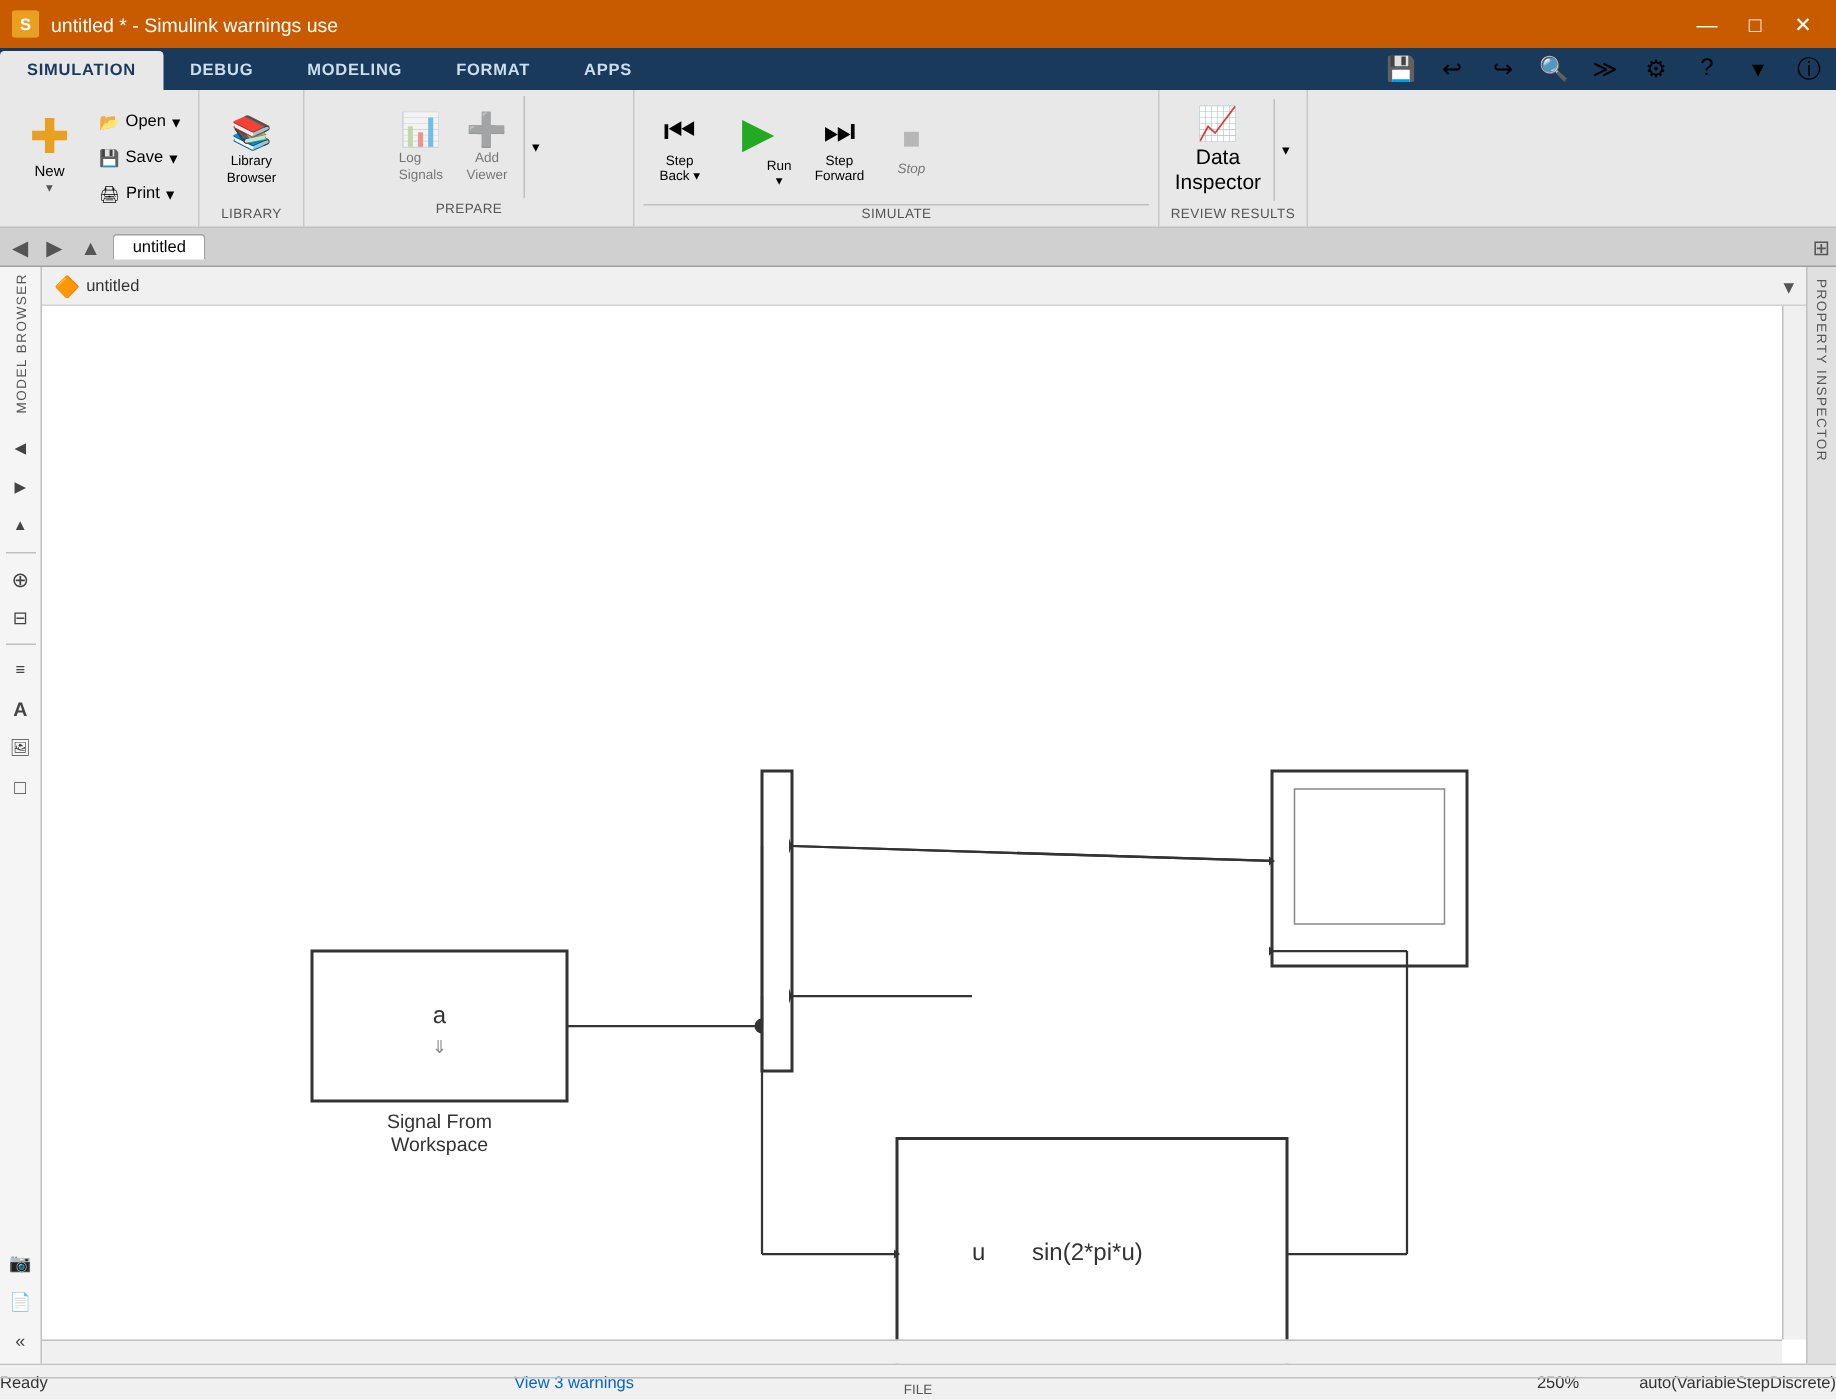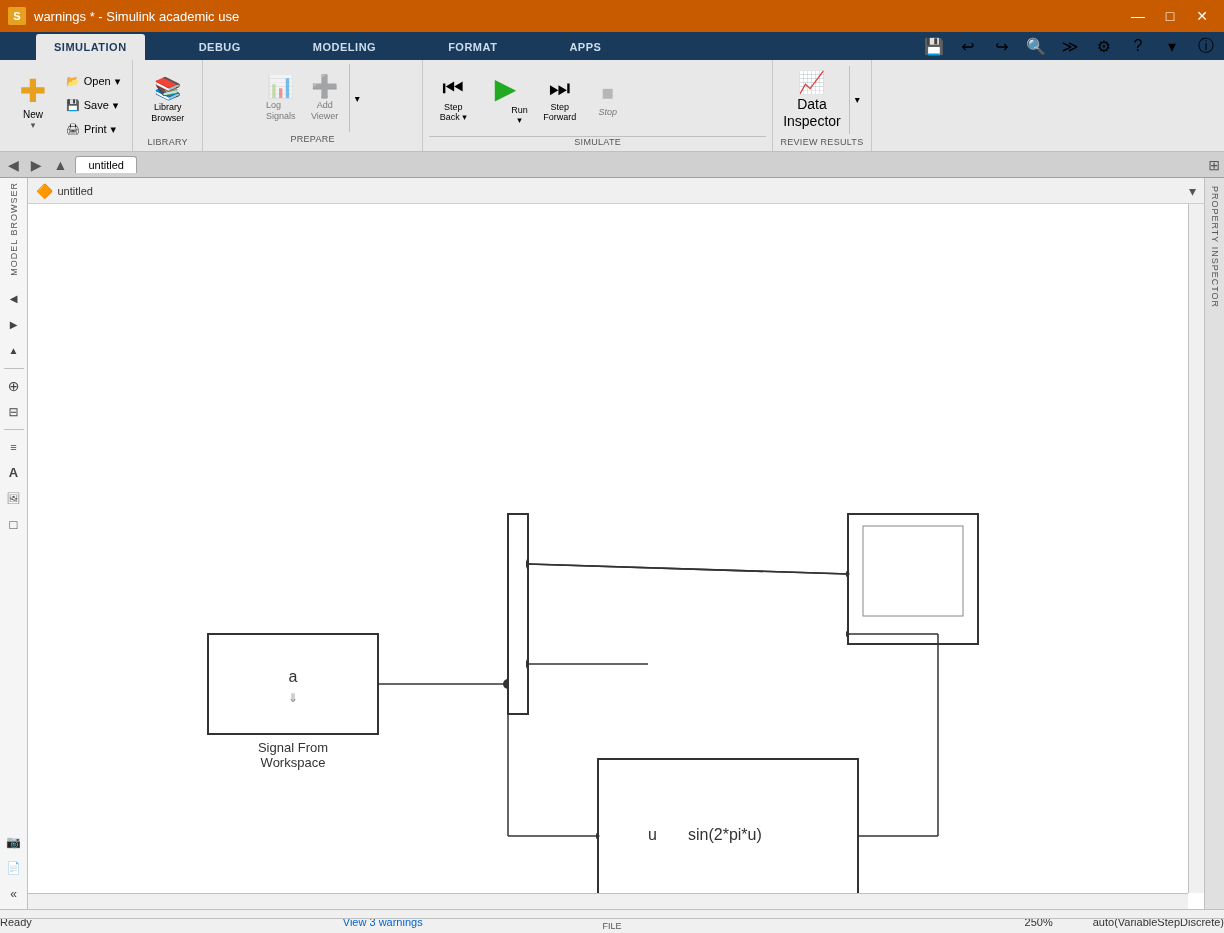--- a/index.html
+++ b/index.html
@@ -34,21 +34,20 @@
       color: #cde;
       font-size: 11px;
       font-weight: 600;
       letter-spacing: 0.5px;
       cursor: pointer;
       border-radius: 3px 3px 0 0;
       height: 26px;
       display: flex;
       align-items: center;
       text-transform: uppercase;
-      margin-left: 36px;
     }
     .ribbon-tab.active {
       background: #e8e8e8;
       color: #1a3a5c;
     }
 
     
     .ribbon {
       background: #e8e8e8;
       border-bottom: 1px solid #c0c0c0;
@@ -347,21 +346,21 @@
 <body>
 
 <div class="title-bar">
   <div class="title-bar-left">
     <div class="title-bar-icon">
       <svg width="18" height="18" viewBox="0 0 18 18">
         <rect width="18" height="18" fill="#e8a020" rx="2"></rect>
         <text x="9" y="13" text-anchor="middle" fill="white" font-size="11" font-weight="bold">S</text>
       </svg>
     </div>
-    <span class="title-bar-title">warnings * - Simulink academic use</span>
+    <span class="title-bar-title">untitled * - Simulink warnings use</span>
   </div>
   <div class="title-bar-controls">
     <button class="title-bar-btn">—</button>
     <button class="title-bar-btn">□</button>
     <button class="title-bar-btn close">✕</button>
   </div>
 </div>
 
 <div class="ribbon-tabs">
   <div class="ribbon-tab active">SIMULATION</div>

